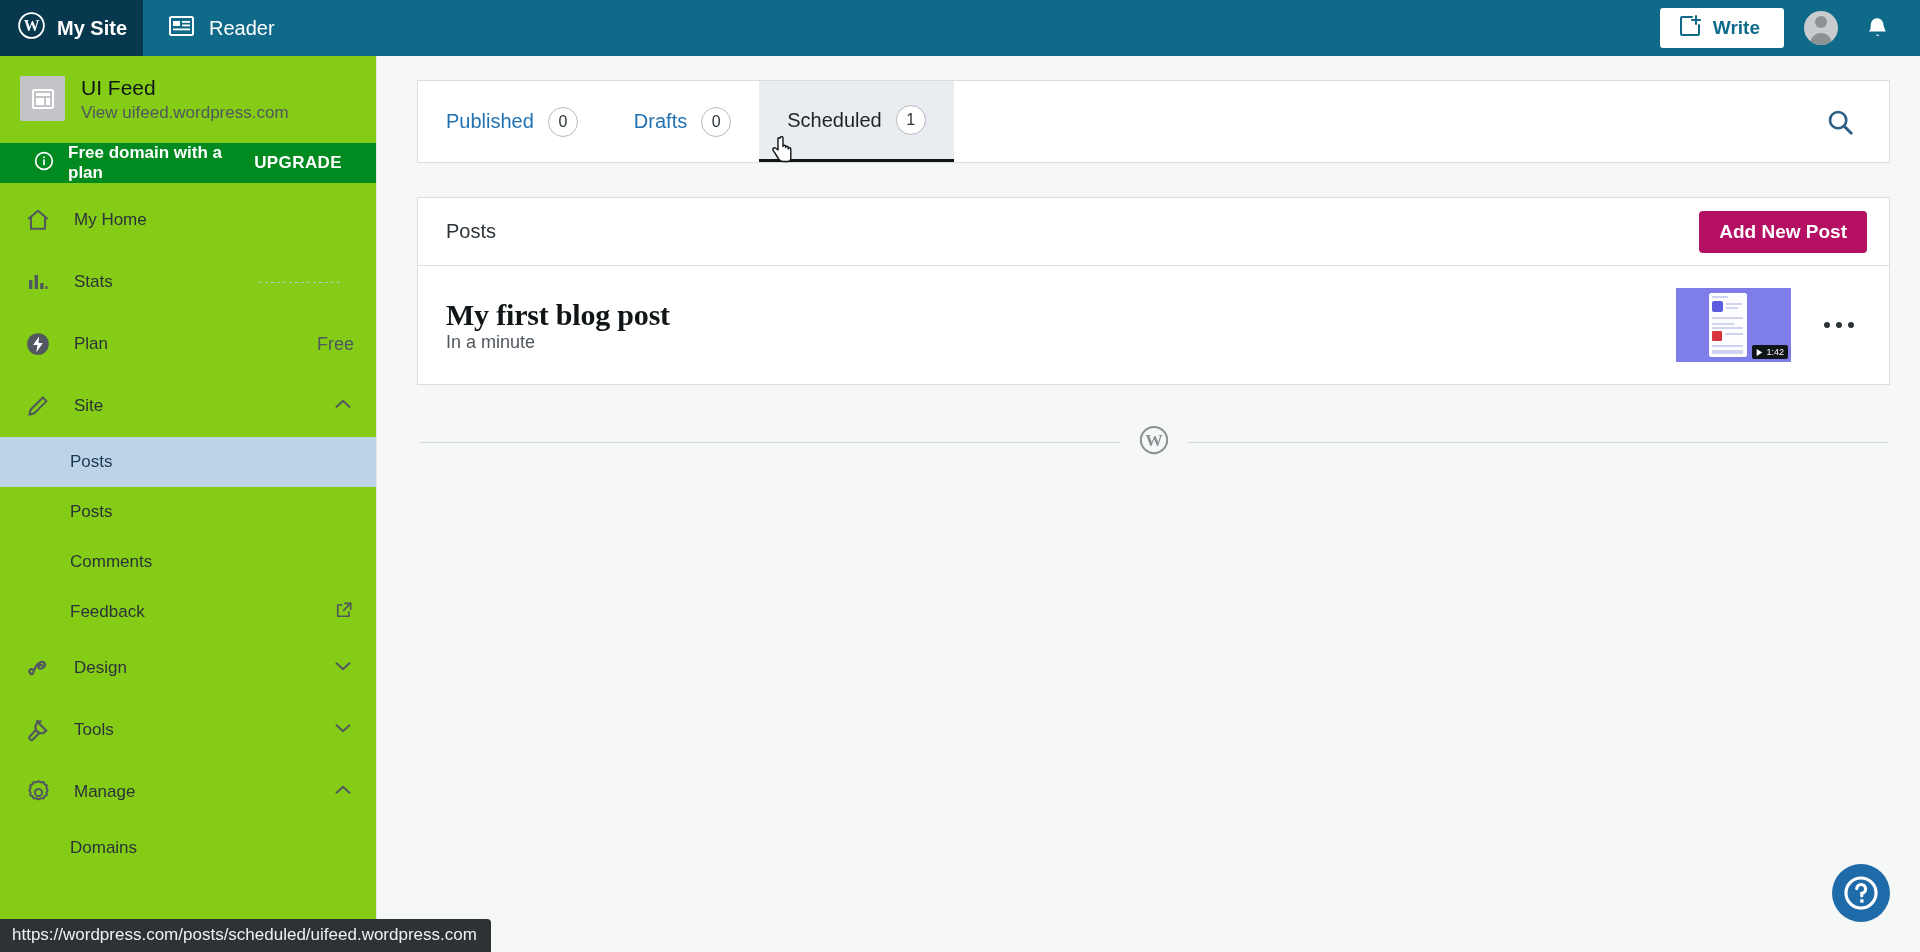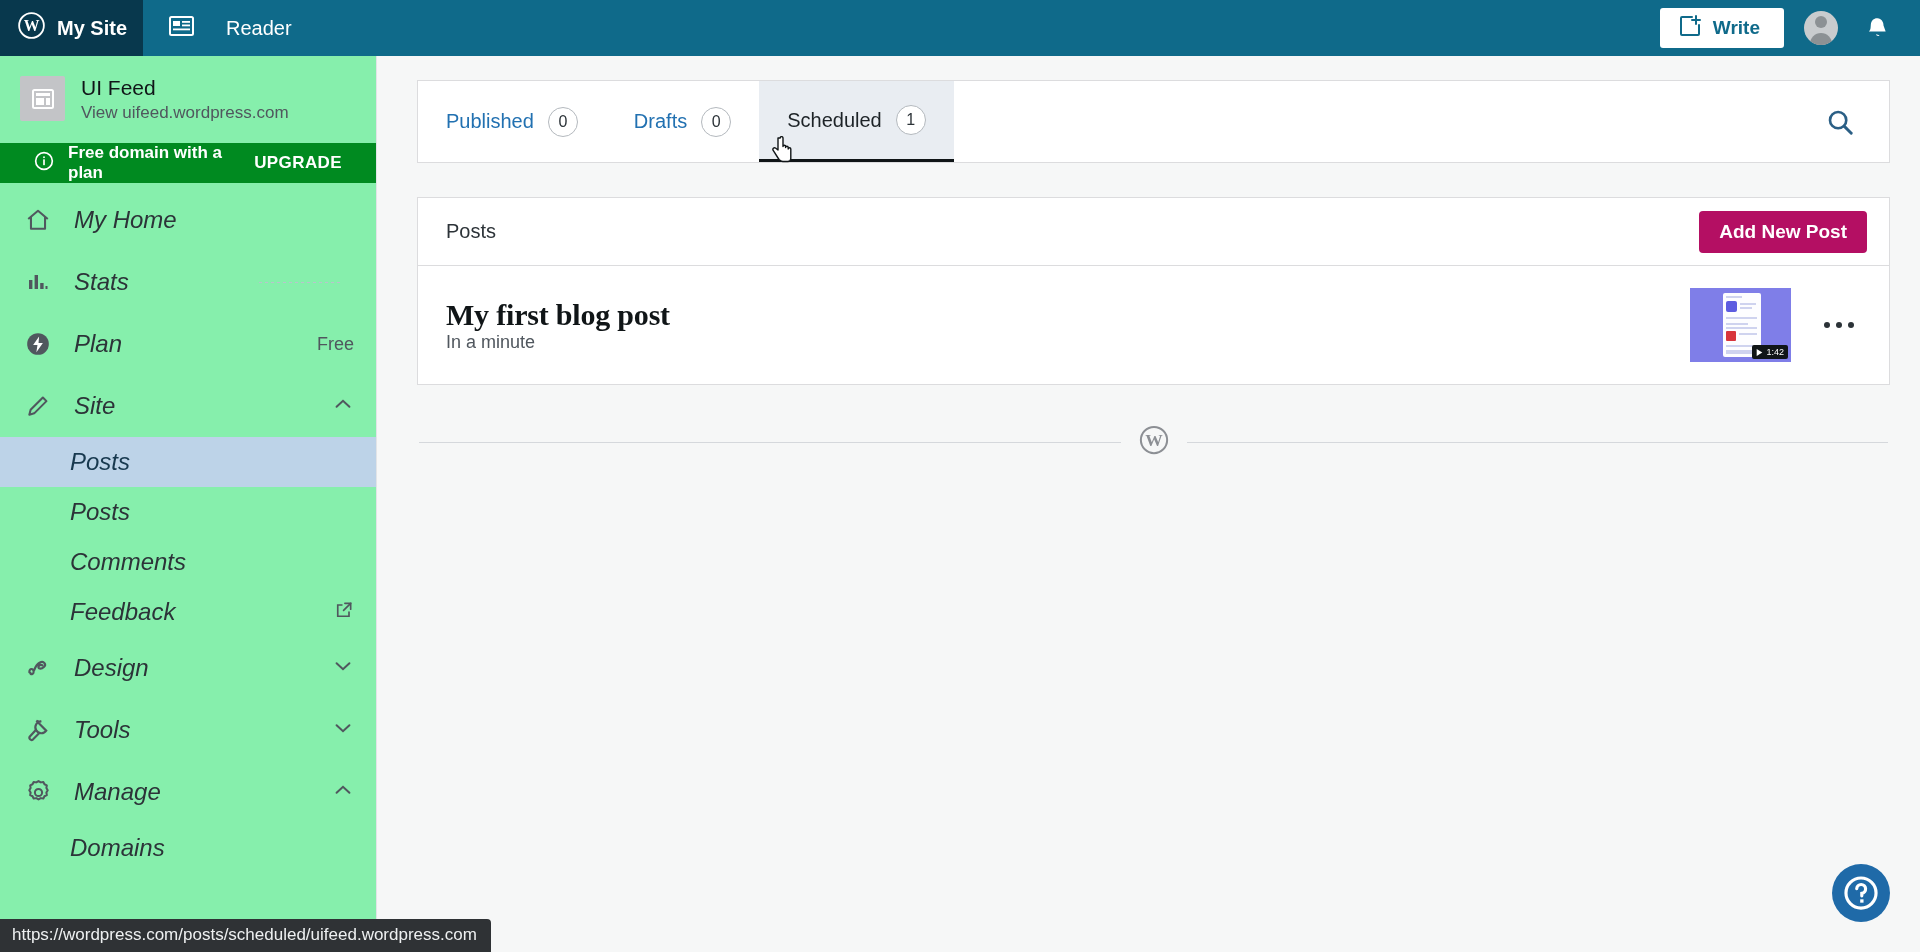--- a/index.html
+++ b/index.html
@@ -18,21 +18,21 @@
     display: flex; align-items: stretch;
   }
   .mh-mysite {
     width: 143px; background: #08384d;
     display: flex; align-items: center; gap: 12px;
     padding-left: 18px;
     color: #fff; font-size: 20px; font-weight: 600;
     cursor: pointer;
   }
   .mh-reader {
-    display: flex; align-items: center; gap: 32px;
+    display: flex; align-items: center; gap: 15px;
     padding: 0 26px;
     color: #fff; font-size: 20px; font-weight: 400;
     cursor: pointer;
   }
   .mh-spacer { flex: 1; }
   .mh-write {
     align-self: center;
     margin-right: 20px;
     background: #fff; color: #0f6a8a;
     border-radius: 3px;
@@ -55,21 +55,21 @@
   .mh-avatar .body {
     width: 22px; height: 12px; border-radius: 11px 11px 0 0;
     background: #8c9194;
   }
   .mh-bell { align-self: center; margin-right: 30px; cursor: pointer; }
 
   
   .sidebar {
     position: absolute; top: 56px; left: 0;
     width: 377px; height: 896px;
-    background: #86efac;
+    background: #84cc16;
     border-right: 1px solid #e2e4e7;
     overflow: hidden;
   }
   .site-card {
     display: flex; align-items: center; gap: 16px;
     padding: 18px 20px 20px 20px; cursor: pointer;
   }
   .site-thumb {
     width: 45px; height: 45px; background: #c3c4c7;
     border-radius: 2px; flex: none;
@@ -86,21 +86,21 @@
   .upsell-text { font-size: 17px; font-weight: 600; flex: 1; }
   .upsell-cta { font-size: 17px; font-weight: 600; letter-spacing: .4px; }
 
   .nav { padding-top: 6px; }
   .nav-item {
     height: 62px; display: flex; align-items: center;
     padding: 0 22px 0 24px; gap: 22px; cursor: pointer;
   }
   .nav-item.sub { padding-left: 70px; gap: 0; height: 50px; }
   .nav-item.active { background: #bdd3e8; }
-  .nav-label { font-size: 24px; color: #2c3338; flex: 1; font-style: italic; }
+  .nav-label { font-size: 17px; color: #2c3338; flex: 1; }
   .nav-item.active .nav-label { color: #18394f; }
   .nav-right { font-size: 18px; color: #50575e; }
   .nav-icon { width: 28px; flex: none; display: flex; align-items: center; justify-content: center; }
   .stats-dots {
     flex: 1; height: 1px;
     background-image: linear-gradient(to right, #b9c4cc 0 3px, transparent 3px 6px);
     background-size: 6px 1px; background-repeat: repeat-x;
     margin-left: 80px; margin-right: 12px;
   }
 
@@ -158,21 +158,21 @@
     padding: 22px 22px 22px 28px; gap: 20px;
   }
   .post-text { flex: 1; }
   .post-title {
     font-family: "Liberation Serif", serif;
     font-size: 30px; font-weight: 700; color: #101517;
     letter-spacing: -0.2px;
   }
   .post-date { font-size: 18px; color: #50575e; margin-top: 0; }
   .post-thumb {
-    width: 101px; height: 74px; flex: none;
+    width: 115px; height: 74px; flex: none;
     background: #7f7ee8; position: relative; overflow: hidden;
   }
   .thumb-phone {
     position: absolute; left: 33px; top: 5px;
     width: 38px; height: 64px; background: #fdfdff;
     border-radius: 2px;
   }
   .thumb-phone .bar { position: absolute; background: #cfd3ef; }
   .thumb-logo {
     position: absolute; left: 3px; top: 8px;

